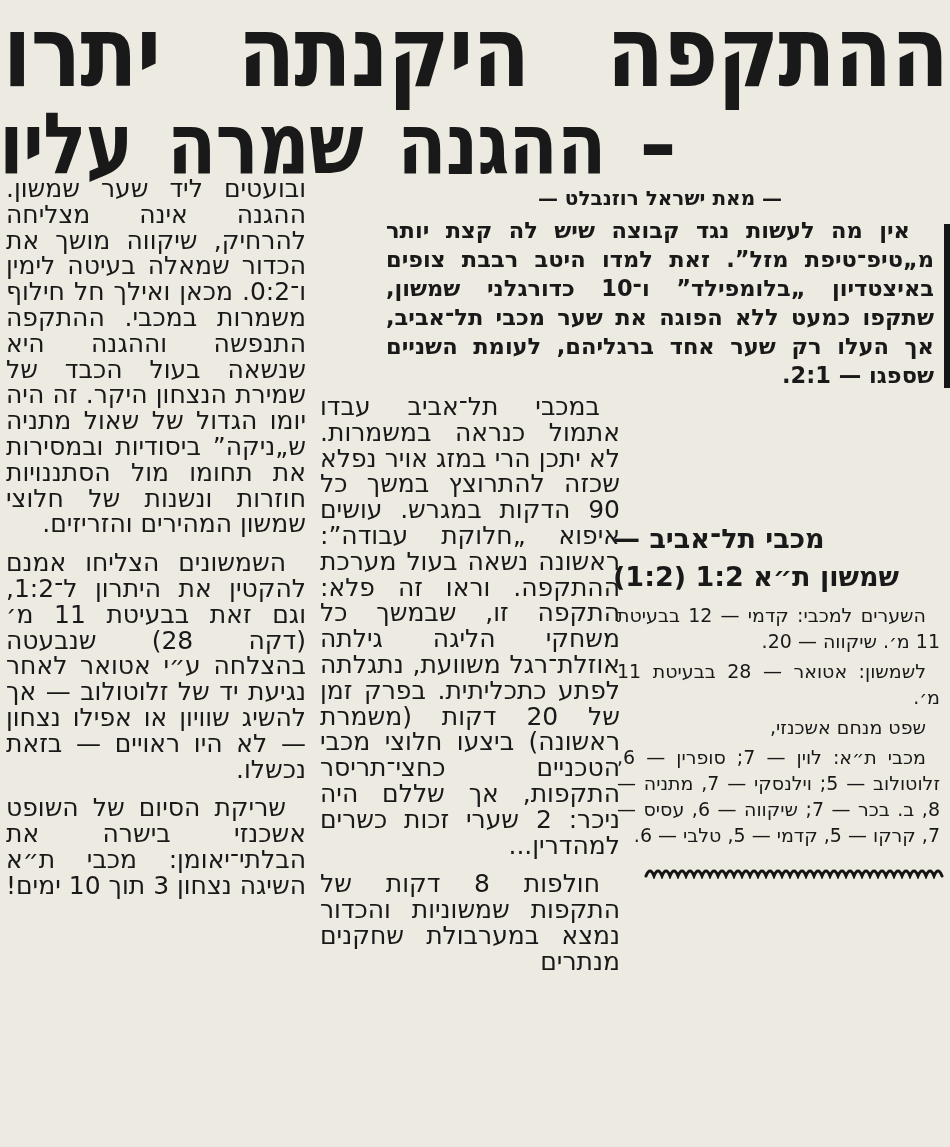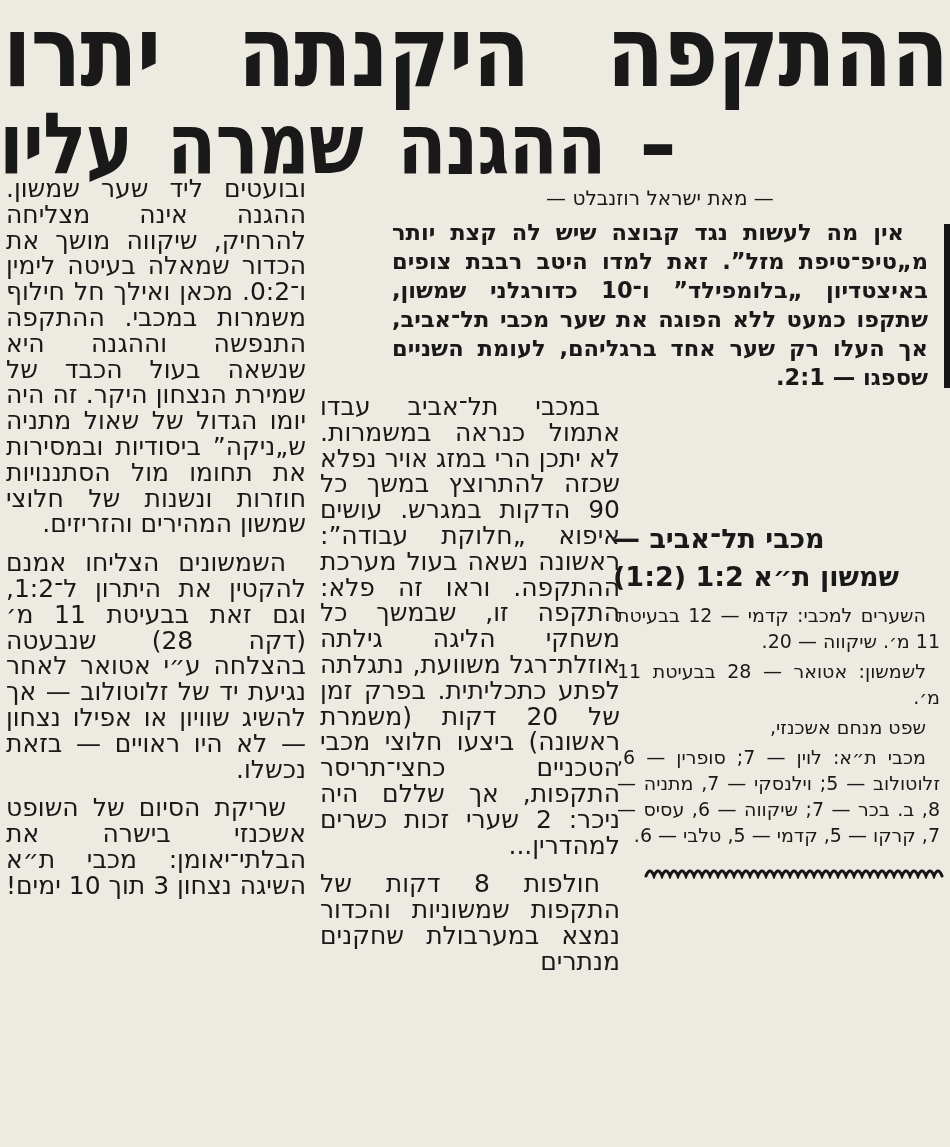--- a/index.html
+++ b/index.html
@@ -24,24 +24,24 @@
   }
   .hl2{
     position:absolute;top:96px;left:26px;width:676px;
     font-size:72px;line-height:80px;font-weight:bold;
     text-align:justify;text-align-last:justify;
     transform:scaleY(1.18);transform-origin:50% 0;
     white-space:nowrap;letter-spacing:-1px;
   }
   
   .lead-wrap{position:absolute;top:186px;right:14px;width:552px;}
-  .byline{font-size:20px;font-weight:normal;text-align:center;margin:0 0 6px;}
+  .byline{font-size:20px;font-weight:bold;text-align:center;margin:0 0 6px;}
   .lead{
     font-size:22.5px;line-height:29px;font-weight:bold;
-    text-align:justify;text-indent:24px;margin:8px;
+    text-align:justify;text-indent:24px;margin:2px;
   }
   .vrule{position:absolute;right:0;top:224px;width:6px;height:164px;background:#161616;}
   
   .col p{
     font-size:25px;line-height:25.8px;
     text-align:justify;margin:0 0 13px;text-indent:20px;
   }
   .col p.noindent{text-indent:0;}
   .left-col{position:absolute;top:176px;right:644px;width:300px;}   
   .mid-col{position:absolute;top:394px;right:330px;width:300px;}    

